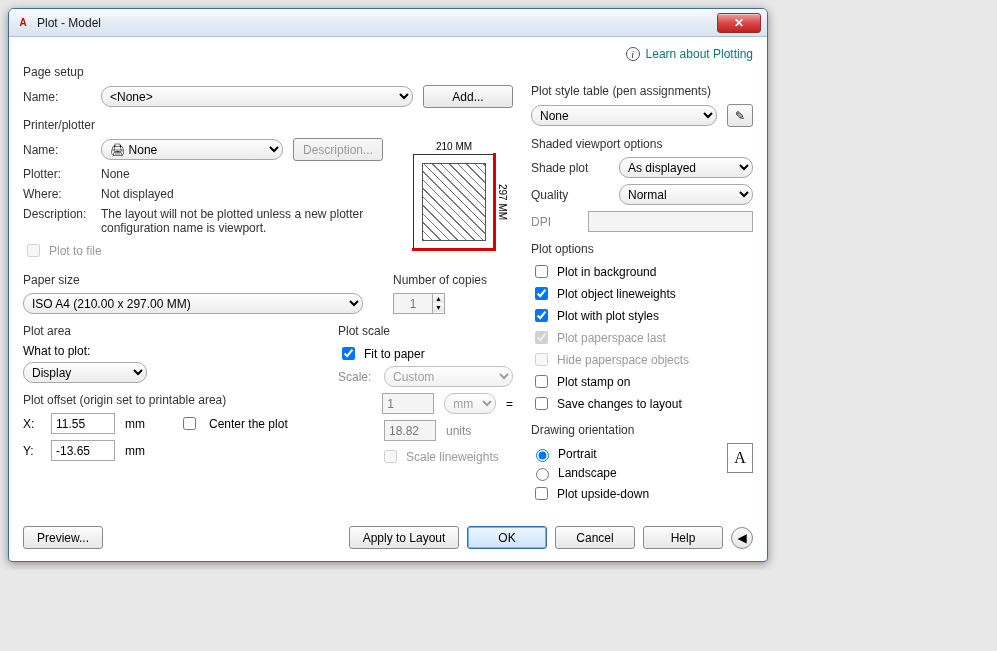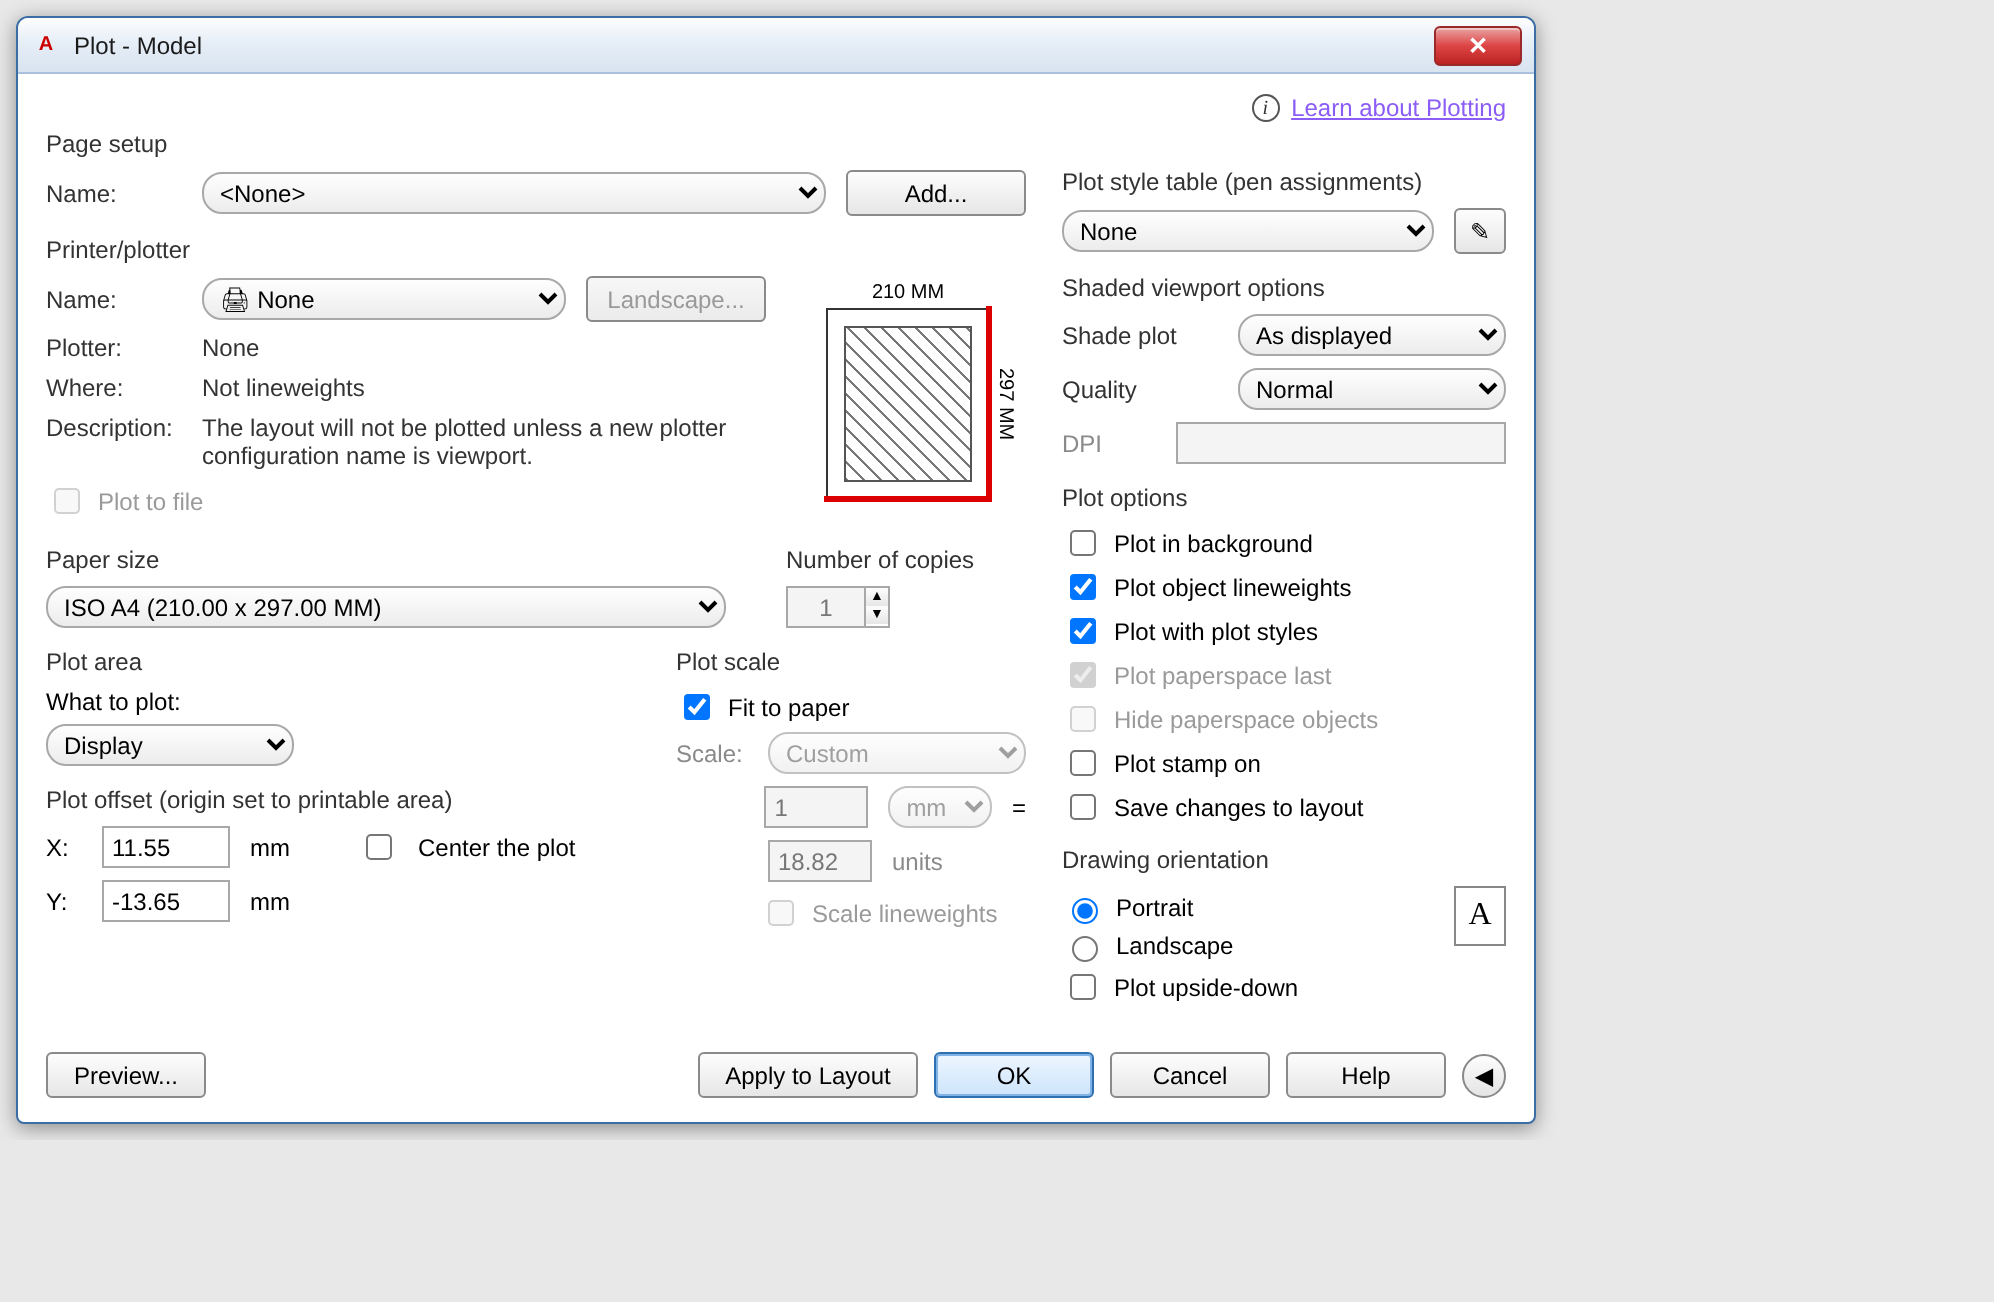--- a/index.html
+++ b/index.html
@@ -9,21 +9,21 @@
 .window { width: 760px; background: #fff; border: 1px solid #3a6ea5; border-radius: 6px 6px 4px 4px; box-shadow: 0 2px 10px rgba(0,0,0,0.4); overflow: hidden; }
 .titlebar { height: 28px; background: linear-gradient(to bottom,#fdfdfd,#e6eef7 45%,#d8e4f0); display: flex; align-items: center; padding: 0 6px; border-bottom: 1px solid #a9c0de; }
 .titlebar .appicon { width: 16px; height: 16px; margin-right: 6px; display: inline-flex; align-items: center; justify-content: center; font-size: 10px; color: #c00; font-weight: bold; }
 .titlebar .title { color: #1a1a1a; }
 .titlebar .spacer { flex: 1; }
 .closebtn { width: 44px; height: 20px; background: linear-gradient(to bottom,#e9a3a3,#d44,#b22); border: 1px solid #9a2a2a; border-radius: 3px; color: #fff; display: flex; align-items: center; justify-content: center; font-weight: bold; font-size: 12px; box-shadow: inset 0 1px 0 rgba(255,255,255,.4); }
 
 .body { padding: 10px 14px 12px 14px; }
 .toprow { display: flex; justify-content: flex-end; align-items: center; gap: 6px; margin-bottom: 4px; }
 .infoicon { width: 14px; height: 14px; border: 1px solid #555; border-radius: 50%; display: inline-flex; align-items: center; justify-content: center; font-style: italic; font-family: Georgia, serif; font-size: 10px; color: #333; }
-.link { color: #8b5cf6; text-decoration: underline; cursor: pointer; }
+.link { color: #0f766e; cursor: pointer; }
 
 .cols { display: flex; gap: 18px; }
 .left { flex: 1.05; }
 .right { width: 222px; margin-top: 19px; }
 
 .group { margin-bottom: 10px; }
 .group-title { color: #333; margin-bottom: 6px; }
 .row { display: flex; align-items: center; gap: 10px; margin-bottom: 6px; }
 .lbl { width: 68px; color: #333; }
 .lblw { width: 78px; color: #333; }
@@ -106,29 +106,29 @@
         <div class="group">
           <div class="group-title">Printer/plotter</div>
 
           <div style="display:flex; gap:10px;">
             <div style="flex:1">
               <div class="row">
                 <span class="lbl">Name:</span>
                 <select style="flex:1">
                   <option>🖨 <span>None</span></option>
                 </select>
-                <button class="btn disabled" style="width:90px">Landscape...</button>
+                <button class="btn disabled" style="width:90px">Description...</button>
               </div>
               <div class="row">
                 <span class="lbl">Plotter:</span>
                 <span class="val">None</span>
               </div>
               <div class="row">
                 <span class="lbl">Where:</span>
-                <span class="val">Not lineweights</span>
+                <span class="val">Not displayed</span>
               </div>
               <div class="row" style="align-items:flex-start">
                 <span class="lbl">Description:</span>
                 <span class="val" style="flex:1">The layout will not be plotted unless a new plotter configuration name is viewport.</span>
               </div>
               <div class="chkrow">
                 <input type="checkbox" class="chk" disabled="" style="">
                 <span class="chklbl muted">Plot to file</span>
               </div>
             </div>

